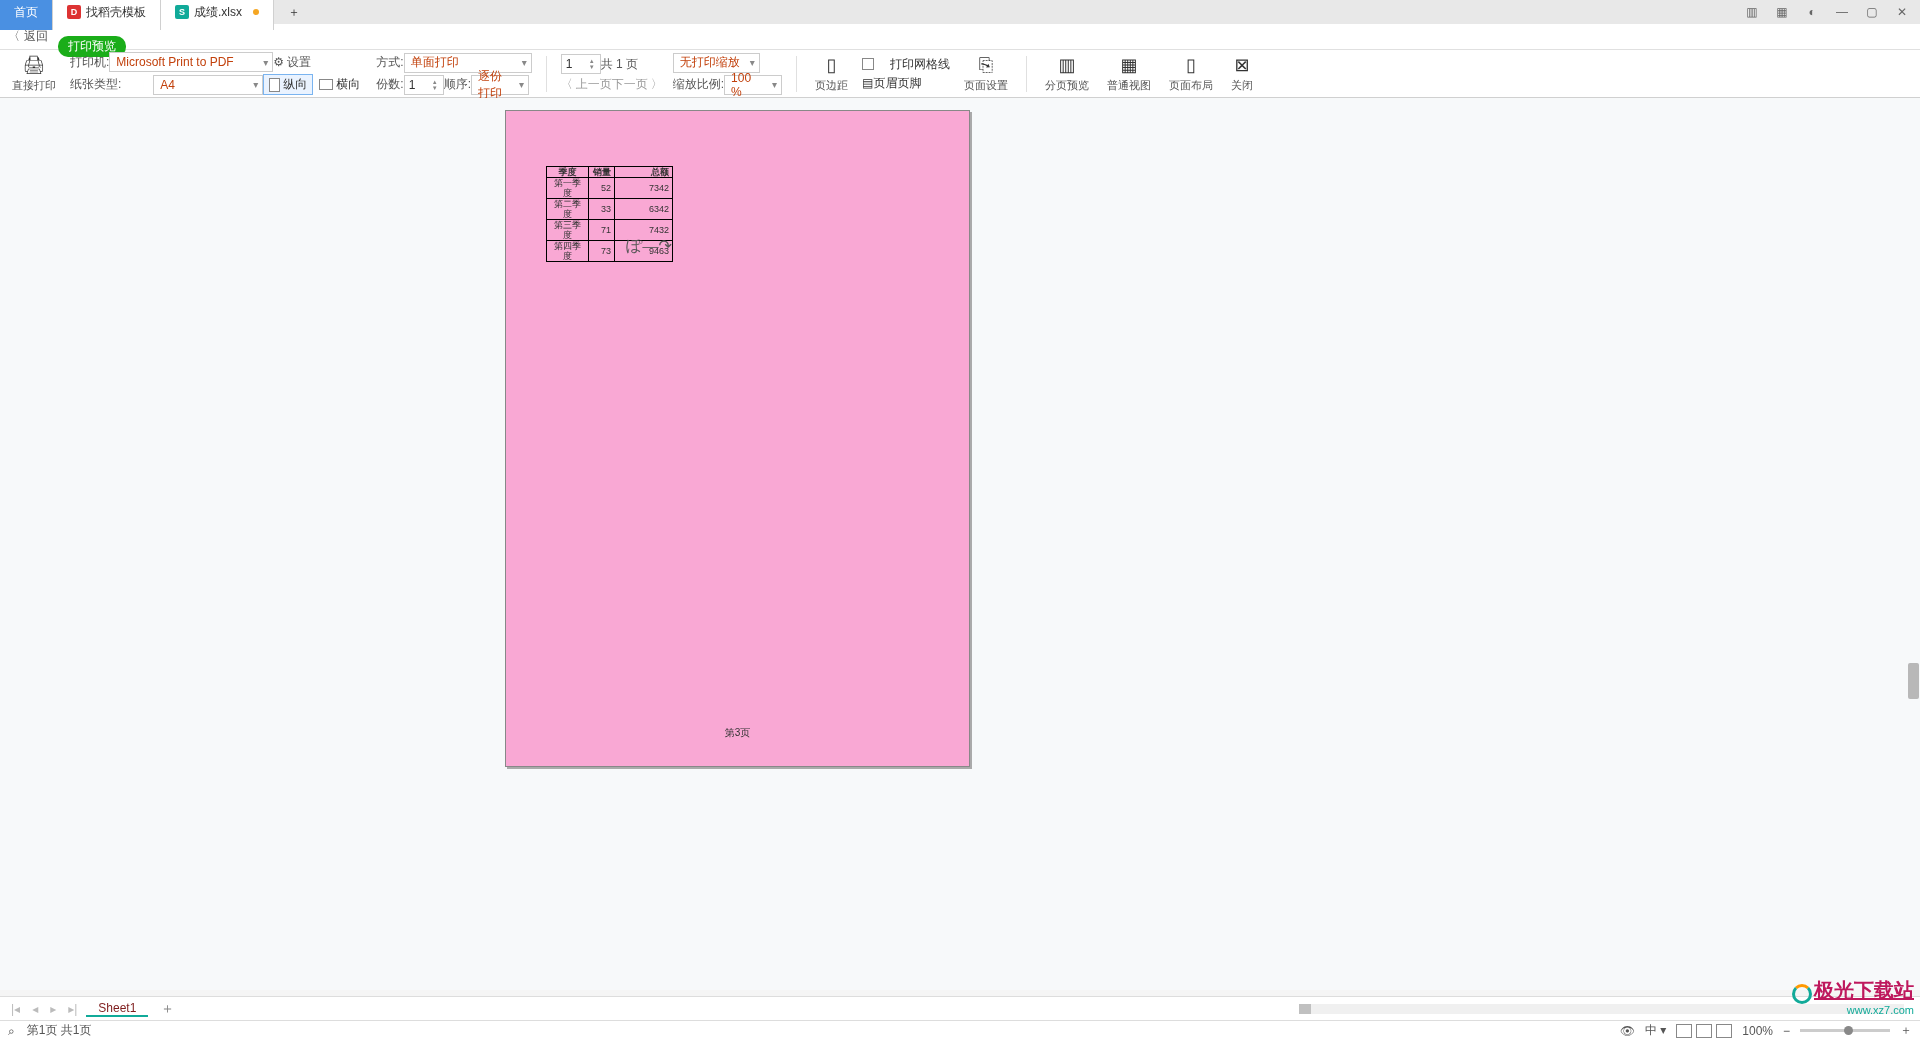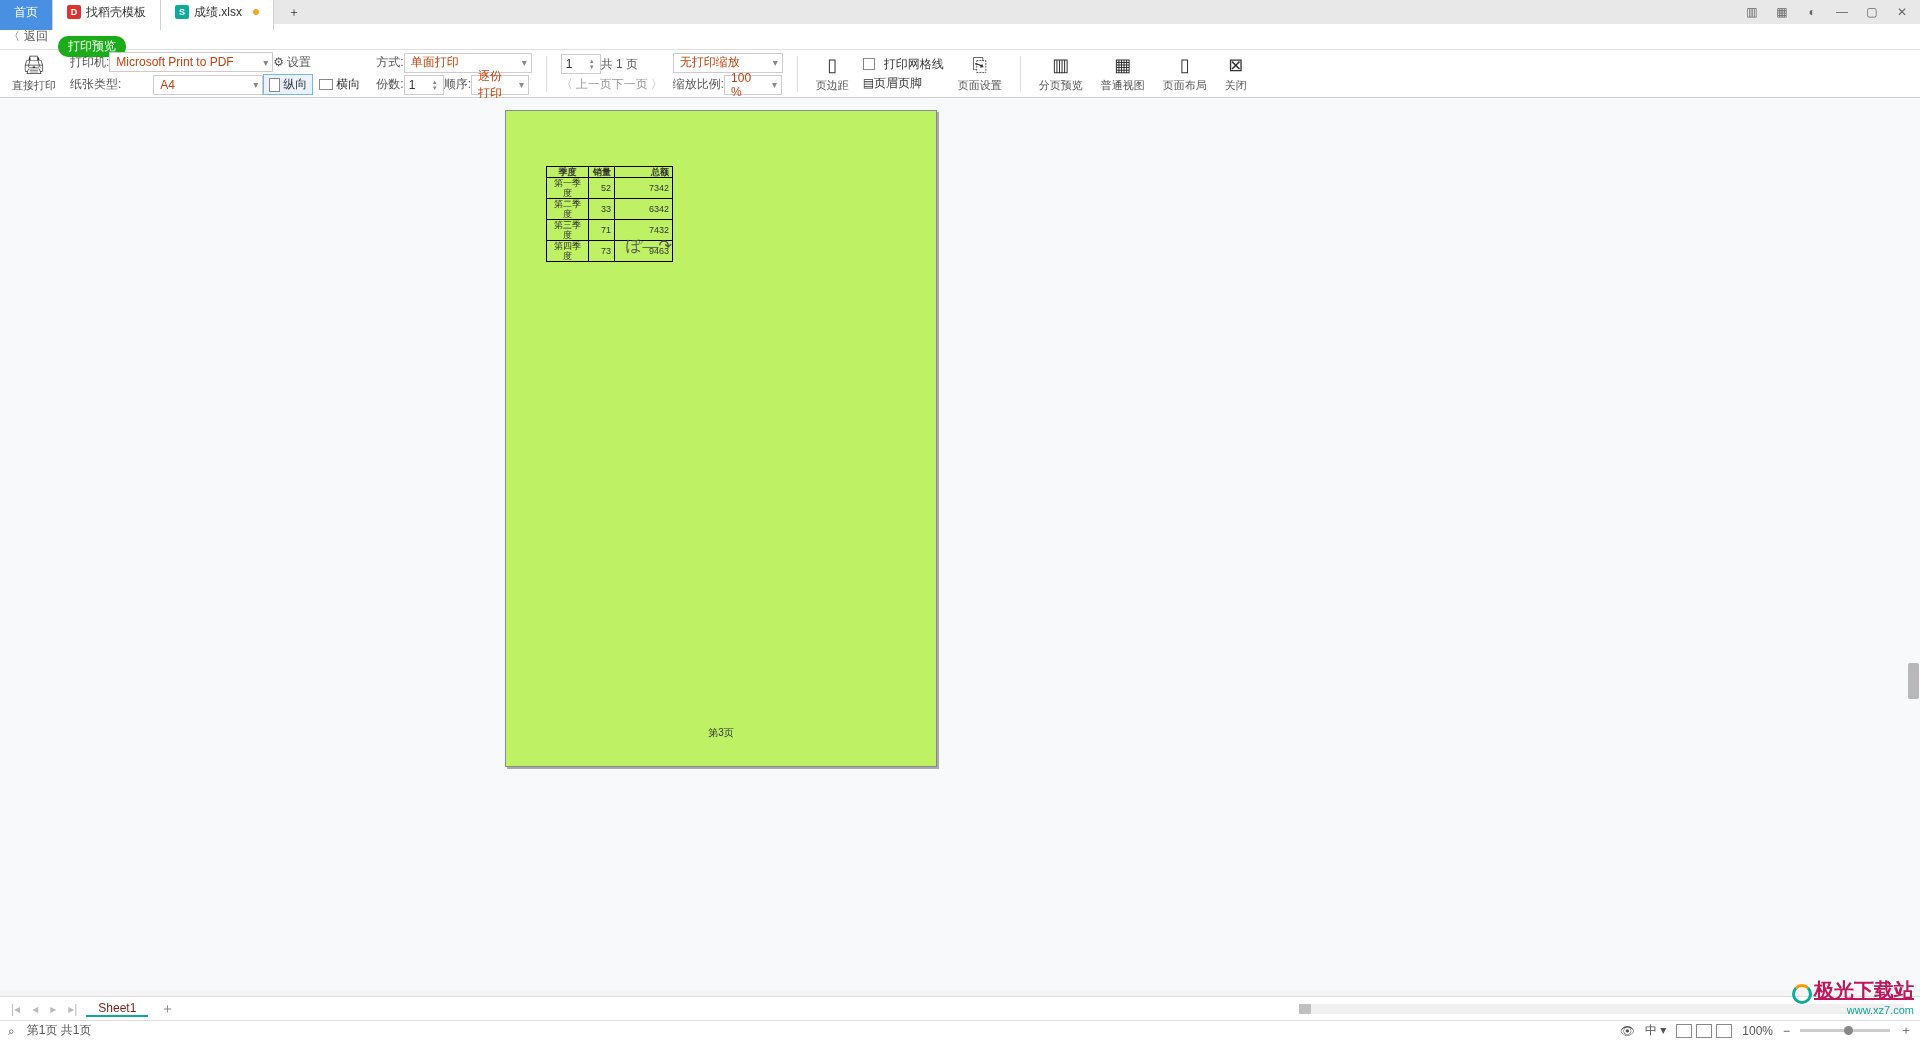--- a/index.html
+++ b/index.html
@@ -34,27 +34,27 @@
   .tb-select { border: 1px solid #ccc; background: #fff; height: 20px; font-size: 12px; padding: 0 18px 0 6px; color: #c2410c; position: relative; display: inline-flex; align-items: center; }
   .tb-select::after { content: "▾"; position: absolute; right: 4px; color: #888; font-size: 10px; }
   .tb-toggle { display: flex; align-items: center; gap: 3px; padding: 1px 5px; border: 1px solid transparent; }
   .tb-toggle.active { background: #eaf3ff; border: 1px solid #7ab4f0; }
   .tb-toggle .ic-doc { width: 11px; height: 14px; border: 1px solid #888; background: #fff; }
   .tb-toggle.landscape .ic-doc { width: 14px; height: 11px; }
   .tb-spin { border: 1px solid #ccc; height: 20px; width: 40px; display: inline-flex; align-items: center; padding: 0 4px; font-size: 12px; position: relative; }
   .tb-spin .arrows { position: absolute; right: 1px; top: 0; bottom: 0; width: 10px; display: flex; flex-direction: column; font-size: 6px; color: #888; justify-content: center; }
   .tb-nav { color: #999; display: flex; align-items: center; gap: 3px; }
   .tb-sep { width: 1px; height: 36px; background: #e0e0e0; margin: 0 4px; }
-  .tb-check { display: flex; align-items: center; gap: 9px; }
+  .tb-check { display: flex; align-items: center; gap: 16px; }
   .tb-check .box { width: 12px; height: 12px; border: 1px solid #888; }
   .gear { display: inline-flex; align-items: center; gap: 3px; color: #555; }
 
   
   .canvas-area { position: absolute; top: 98px; left: 0; right: 0; bottom: 50px; background: #f7f9fa; overflow: auto; }
-  .page { position: absolute; left: 505px; top: 12px; width: 432px; height: 657px; background: #bef264; border: 1px solid #888; box-shadow: 2px 2px 0 #aaa; }
+  .page { position: absolute; left: 505px; top: 12px; width: 465px; height: 657px; background: #f9a8d4; border: 1px solid #888; box-shadow: 2px 2px 0 #aaa; }
   .preview-table { border-collapse: collapse; position: absolute; left: 40px; top: 55px; font-size: 9px; }
   .preview-table th, .preview-table td { border: 1px solid #000; padding: 0 3px; text-align: center; line-height: 10px; height: 10px; }
   .preview-table th:first-child, .preview-table td:first-child { width: 42px; text-align: center; }
   .preview-table th:nth-child(2), .preview-table td:nth-child(2) { width: 26px; text-align: right; }
   .preview-table th:nth-child(3), .preview-table td:nth-child(3) { width: 58px; text-align: right; }
   .squiggle { position: absolute; left: 120px; top: 125px; font-family: cursive; font-size: 16px; color: #555; }
   .page-footer { position: absolute; bottom: 26px; left: 0; right: 0; text-align: center; font-size: 10px; }
 
   .scroll-knob { position: absolute; right: 1px; top: 565px; width: 11px; height: 36px; background: #b8b8b8; border-radius: 2px; }
 
@@ -174,21 +174,21 @@
       <span class="tb-label">共 1 页</span>
     </div>
     <div class="tb-row">
       <span class="tb-nav">〈 <span>上一页</span></span>
       <span class="tb-nav"><span>下一页</span> 〉</span>
     </div>
   </div>
 
   <div class="tb-group">
     <div class="tb-row">
-      <span class="tb-select" style="width:110px;">无打印缩放</span>
+      <span class="tb-select" style="width:87px;">无打印缩放</span>
     </div>
     <div class="tb-row">
       <span class="tb-label">缩放比例:</span>
       <span class="tb-select" style="width:58px;">100 %</span>
     </div>
   </div>
 
   <div class="tb-sep"></div>
 
   <div class="tb-group btn-col">

